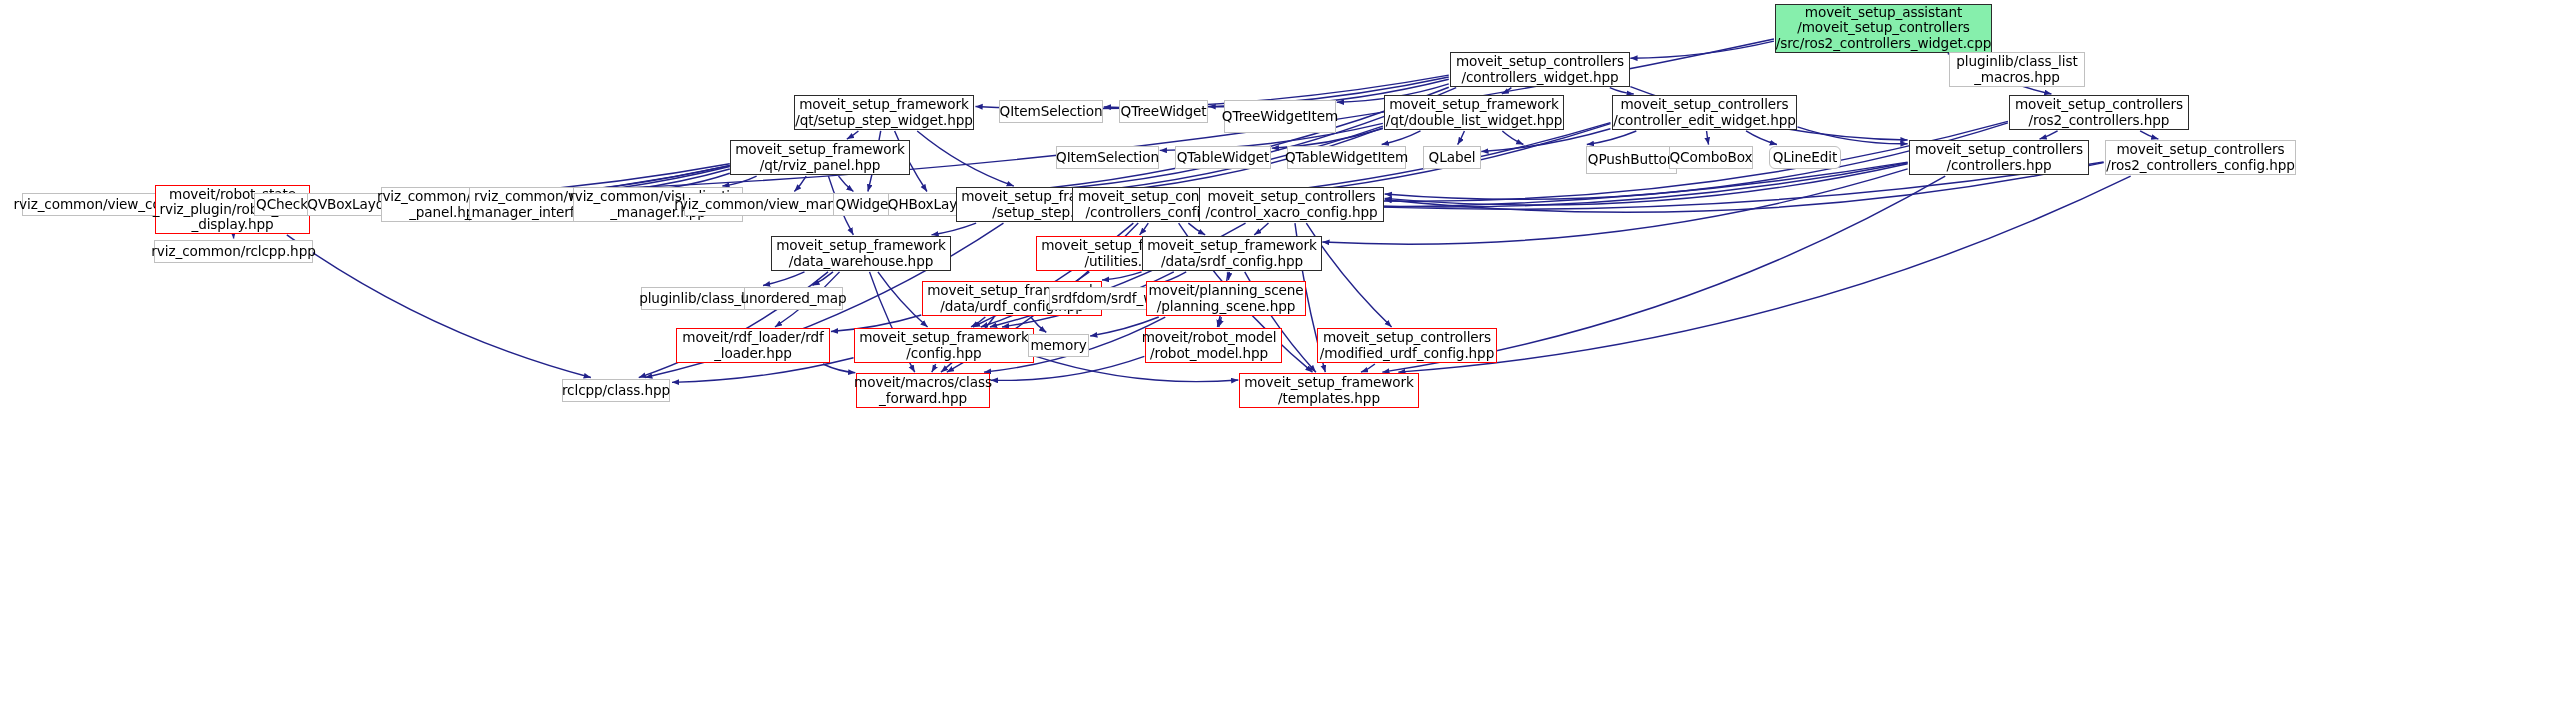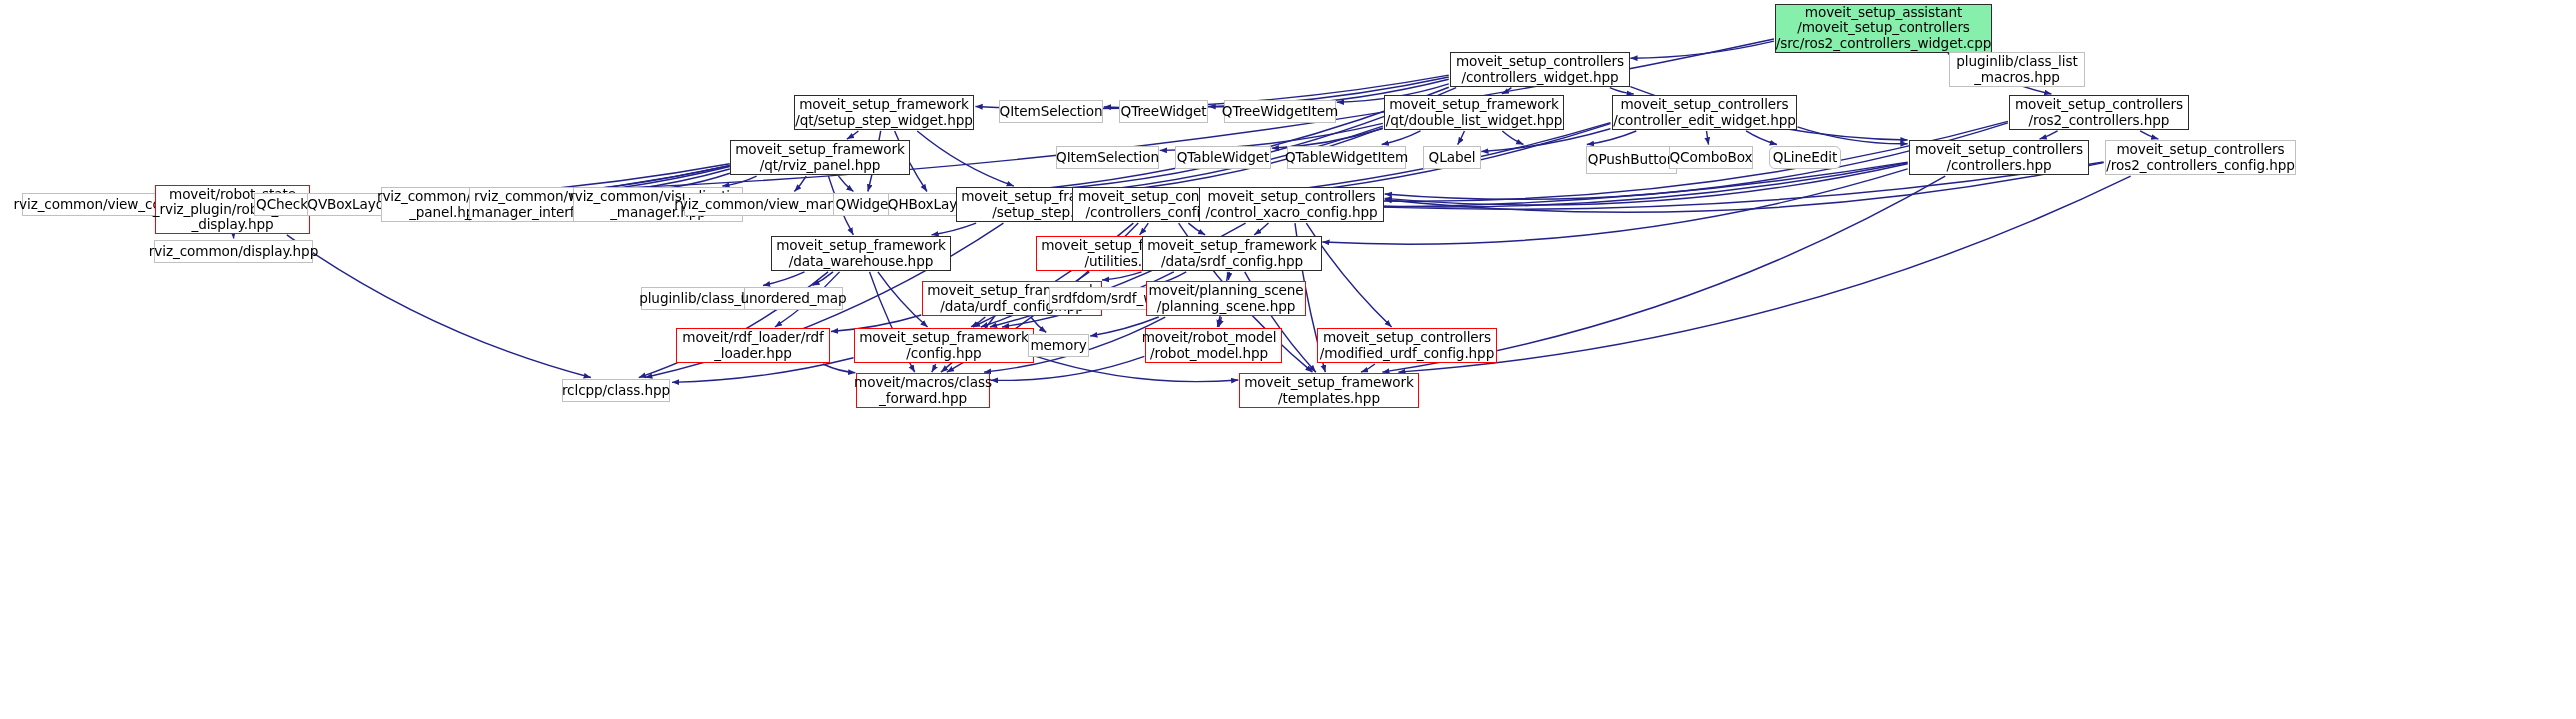--- a/index.html
+++ b/index.html
@@ -164,21 +164,21 @@
 /moveit_setup_controllers
 /src/ros2_controllers_widget.cpp</span></div>
       <div class="node solid" style="left: 1450px; top: 52px; width: 180px; height: 35px;"><span class="lbl">moveit_setup_controllers
 /controllers_widget.hpp</span></div>
       <div class="node " style="left: 1949px; top: 52px; width: 136px; height: 35px;"><span class="lbl">pluginlib/class_list
 _macros.hpp</span></div>
       <div class="node solid" style="left: 794px; top: 95px; width: 180px; height: 35px;"><span class="lbl">moveit_setup_framework
 /qt/setup_step_widget.hpp</span></div>
       <div class="node " style="left: 999px; top: 100px; width: 104px; height: 22.6px;"><span class="lbl">QItemSelection</span></div>
       <div class="node " style="left: 1119px; top: 100px; width: 89px; height: 22.6px;"><span class="lbl">QTreeWidget</span></div>
-      <div class="node " style="left: 1224px; top: 100px; width: 112px; height: 23px;"><span class="lbl">QTreeWidgetItem</span></div>
+      <div class="node " style="left: 1224px; top: 100px; width: 112px; height: 33px;"><span class="lbl">QTreeWidgetItem</span></div>
       <div class="node solid" style="left: 1384px; top: 95px; width: 180px; height: 35px;"><span class="lbl">moveit_setup_framework
 /qt/double_list_widget.hpp</span></div>
       <div class="node solid" style="left: 1612px; top: 95px; width: 185px; height: 35px;"><span class="lbl">moveit_setup_controllers
 /controller_edit_widget.hpp</span></div>
       <div class="node solid" style="left: 2009px; top: 95px; width: 180px; height: 35px;"><span class="lbl">moveit_setup_controllers
 /ros2_controllers.hpp</span></div>
       <div class="node solid" style="left: 730px; top: 140px; width: 180px; height: 35px;"><span class="lbl">moveit_setup_framework
 /qt/rviz_panel.hpp</span></div>
       <div class="node " style="left: 1056px; top: 146px; width: 103px; height: 22.6px;"><span class="lbl">QItemSelection</span></div>
       <div class="node " style="left: 1175px; top: 146px; width: 96px; height: 22.6px;"><span class="lbl">QTableWidget</span></div>
@@ -205,21 +205,21 @@
 _manager.hpp</span></div>
       <div class="node " style="left: 684px; top: 193px; width: 201px; height: 22.6px;"><span class="lbl">rviz_common/view_manager.hpp</span></div>
       <div class="node " style="left: 833px; top: 193px; width: 63px; height: 22.6px;"><span class="lbl">QWidget</span></div>
       <div class="node " style="left: 888px; top: 193px; width: 91px; height: 22.6px;"><span class="lbl">QHBoxLayout</span></div>
       <div class="node solid" style="left: 956px; top: 187px; width: 180px; height: 35px;"><span class="lbl">moveit_setup_framework
 /setup_step.hpp</span></div>
       <div class="node solid" style="left: 1072px; top: 187px; width: 180px; height: 35px;"><span class="lbl">moveit_setup_controllers
 /controllers_config.hpp</span></div>
       <div class="node solid" style="left: 1199px; top: 187px; width: 185px; height: 35px;"><span class="lbl">moveit_setup_controllers
 /control_xacro_config.hpp</span></div>
-      <div class="node " style="left: 154px; top: 240px; width: 159px; height: 22.6px;"><span class="lbl">rviz_common/display.hpp</span></div>
+      <div class="node " style="left: 154px; top: 240px; width: 159px; height: 22.6px;"><span class="lbl">rviz_common/rclcpp.hpp</span></div>
       <div class="node solid" style="left: 771px; top: 236px; width: 180px; height: 35px;"><span class="lbl">moveit_setup_framework
 /data_warehouse.hpp</span></div>
       <div class="node red" style="left: 1036px; top: 236px; width: 180px; height: 35px;"><span class="lbl">moveit_setup_framework
 /utilities.hpp</span></div>
       <div class="node solid" style="left: 1142px; top: 236px; width: 180px; height: 35px;"><span class="lbl">moveit_setup_framework
 /data/srdf_config.hpp</span></div>
       <div class="node " style="left: 641px; top: 287px; width: 169px; height: 22.6px;"><span class="lbl">pluginlib/class_loader.hpp</span></div>
       <div class="node " style="left: 744px; top: 287px; width: 99px; height: 22.6px; justify-content: center;"><span class="lbl">unordered_map</span></div>
       <div class="node red" style="left: 922px; top: 281px; width: 180px; height: 35px;"><span class="lbl">moveit_setup_framework
 /data/urdf_config.hpp</span></div>

